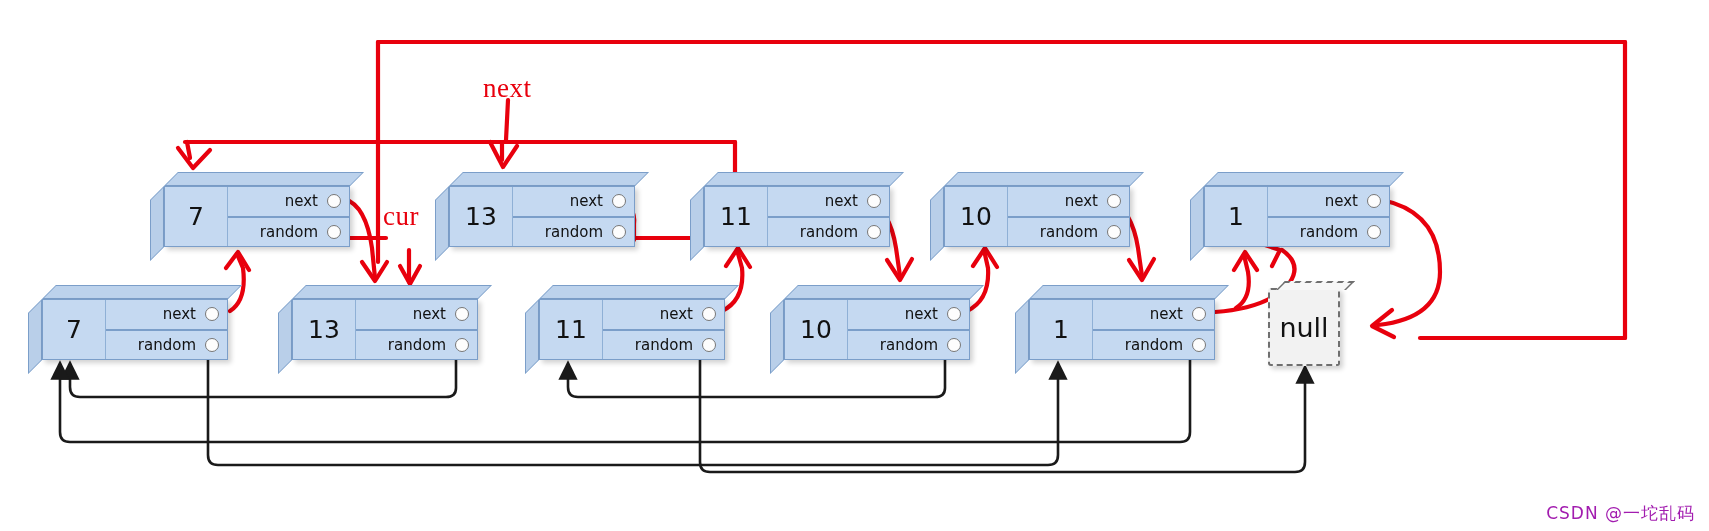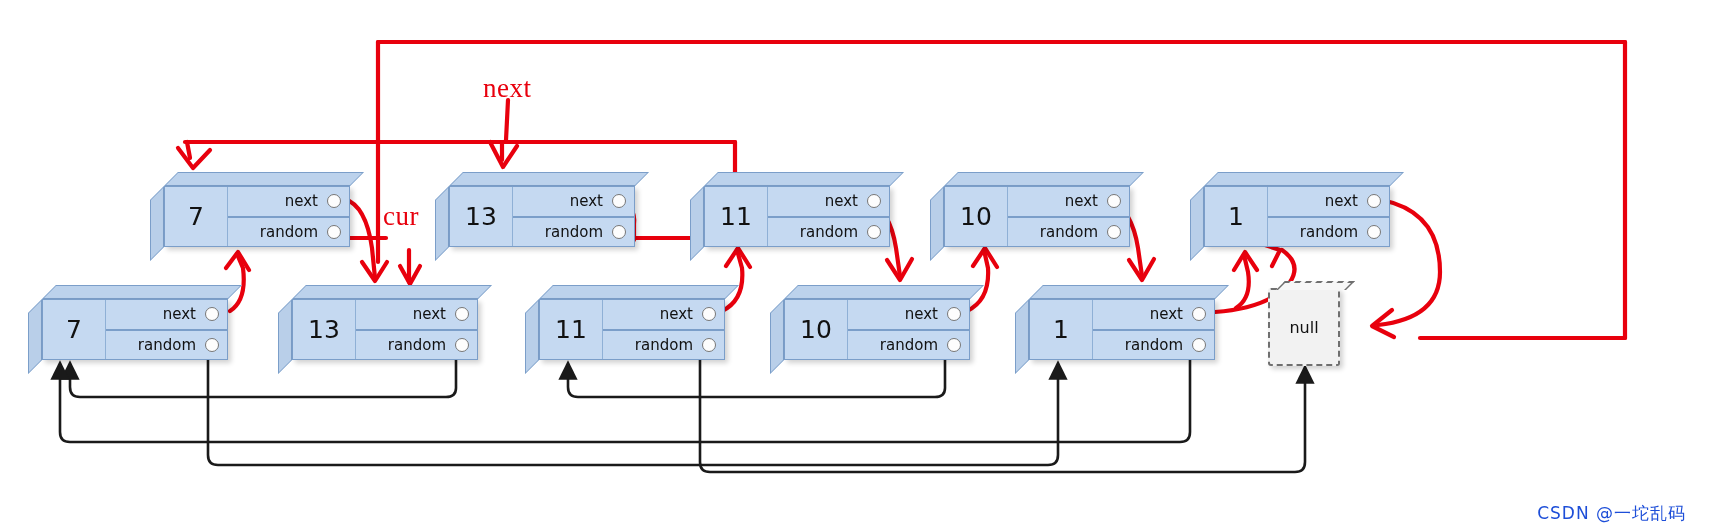--- a/index.html
+++ b/index.html
@@ -27,30 +27,30 @@
              padding-right:8px;font-size:15px;color:#111;
              font-family:"DejaVu Sans",sans-serif;}
   .node .fld.first{border-bottom:2px solid #7b9ec9;}
   .node .dot{width:14px;height:14px;border-radius:50%;background:#fdfdfd;
              border:1.5px solid #777;margin-left:9px;box-sizing:border-box;}
 
   
   .nullbox{position:absolute;width:72px;height:78px;background:#f2f2f2;
            border:2px dashed #6f6f6f;box-sizing:border-box;border-radius:3px;
            display:flex;align-items:center;justify-content:center;
-           font-size:16px;color:#111;font-family:"DejaVu Sans",sans-serif;
+           font-size:27px;color:#111;font-family:"DejaVu Sans",sans-serif;
            box-shadow:3px 3px 5px rgba(0,0,0,.18);}
   .nullbox .ntop{position:absolute;left:6px;top:-9px;width:70px;height:9px;
                  border:2px dashed #6f6f6f;border-bottom:none;box-sizing:border-box;
                  transform:skewX(-45deg);transform-origin:bottom left;background:#f7f7f7;}
 
   
   .lbl{position:absolute;color:#e8000d;font-family:"Liberation Serif",serif;
        font-size:27px;letter-spacing:.5px;}
-  .wm{position:absolute;right:23px;bottom:6px;color:#1d4ed8;font-size:17px;
+  .wm{position:absolute;right:14px;bottom:6px;color:#a21caf;font-size:17px;
       font-family:"DejaVu Sans",sans-serif;letter-spacing:1px;}
 </style>
 </head>
 <body>
 
 <div id="stage">
 
   <svg id="wires" viewBox="0 0 1709 531">
     <defs>
       <marker id="rar" markerWidth="9" markerHeight="9" refX="4" refY="4.5" orient="auto" markerUnits="strokeWidth">

